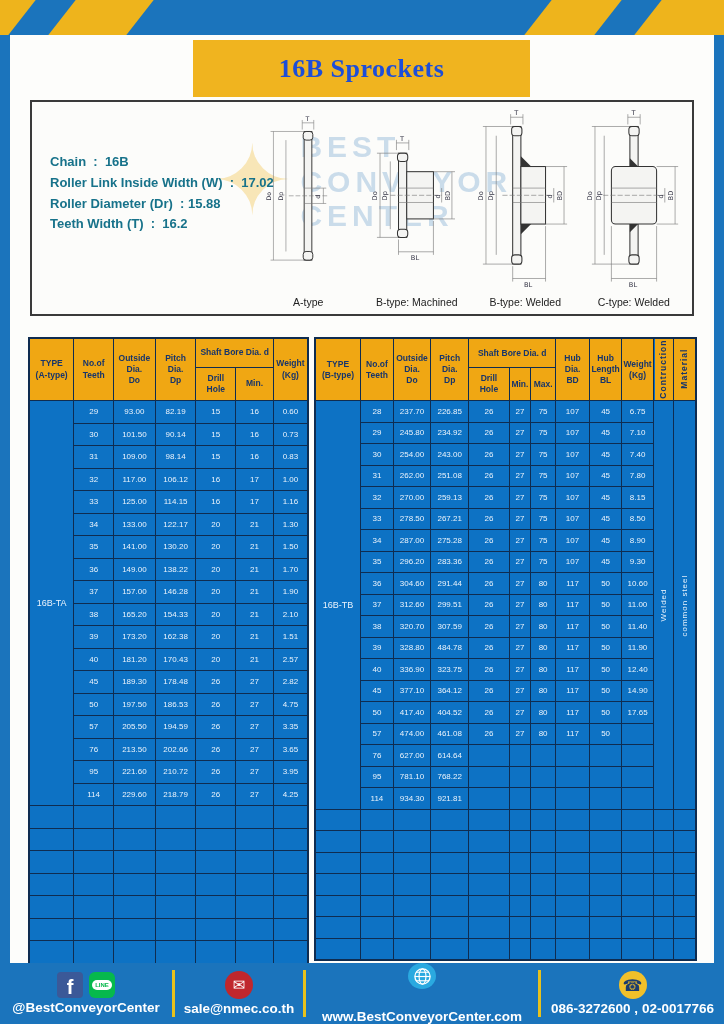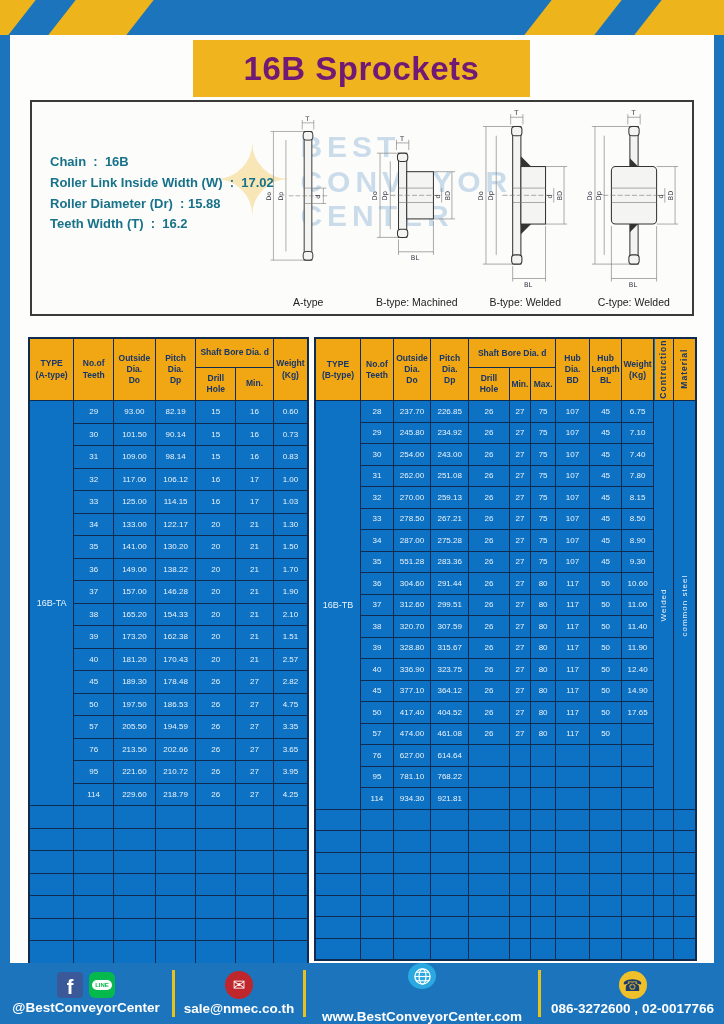--- a/index.html
+++ b/index.html
@@ -14,22 +14,22 @@
   .stripe-zone.right{left:520px;width:204px;}
   .stripe{position:absolute;top:-6px;height:47px;background:#eeb41c;transform:skewX(-38deg);}
   
   .sheet{position:absolute;left:10px;top:35px;width:704px;height:928px;background:#fdfdfb;}
   
   .title-banner{
     position:absolute;left:183px;top:5px;width:337px;height:57px;background:#f0b41f;
     display:flex;align-items:center;justify-content:center;
   }
   .title-banner h1{
-    margin:0;font-size:33px;font-weight:bold;color:#701a75;letter-spacing:.5px;
-    font-family:Liberation Sans, sans-serif;
+    margin:0;font-size:26px;font-weight:bold;color:#1d4ed8;letter-spacing:.5px;
+    font-family:Liberation Serif, serif;
   }
   
   .info-panel{
     position:absolute;left:20px;top:65px;width:664px;height:216px;background:#fcfcfa;
     border:2px solid #3a3a3a;box-sizing:border-box;
   }
   .specs{position:absolute;left:12px;top:50px;color:#17728a;font-weight:bold;font-size:13px;line-height:1.6;margin-left:6px;}
   .specs div{white-space:pre;}
   .watermark{
     position:absolute;left:180px;top:28px;display:flex;align-items:center;gap:8px;
@@ -318,21 +318,21 @@
           <td>16</td>
           <td>17</td>
           <td>1.00</td>
         </tr>
         <tr>
           <td>33</td>
           <td>125.00</td>
           <td>114.15</td>
           <td>16</td>
           <td>17</td>
-          <td>1.03</td>
+          <td>1.16</td>
         </tr>
         <tr>
           <td>34</td>
           <td>133.00</td>
           <td>122.17</td>
           <td>20</td>
           <td>21</td>
           <td>1.30</td>
         </tr>
         <tr>
@@ -616,21 +616,21 @@
           <td>275.28</td>
           <td>26</td>
           <td>27</td>
           <td>75</td>
           <td>107</td>
           <td>45</td>
           <td>8.90</td>
         </tr>
         <tr>
           <td>35</td>
-          <td>551.28</td>
+          <td>296.20</td>
           <td>283.36</td>
           <td>26</td>
           <td>27</td>
           <td>75</td>
           <td>107</td>
           <td>45</td>
           <td>9.30</td>
         </tr>
         <tr>
           <td>36</td>
@@ -661,21 +661,21 @@
           <td>26</td>
           <td>27</td>
           <td>80</td>
           <td>117</td>
           <td>50</td>
           <td>11.40</td>
         </tr>
         <tr>
           <td>39</td>
           <td>328.80</td>
-          <td>315.67</td>
+          <td>484.78</td>
           <td>26</td>
           <td>27</td>
           <td>80</td>
           <td>117</td>
           <td>50</td>
           <td>11.90</td>
         </tr>
         <tr>
           <td>40</td>
           <td>336.90</td>

